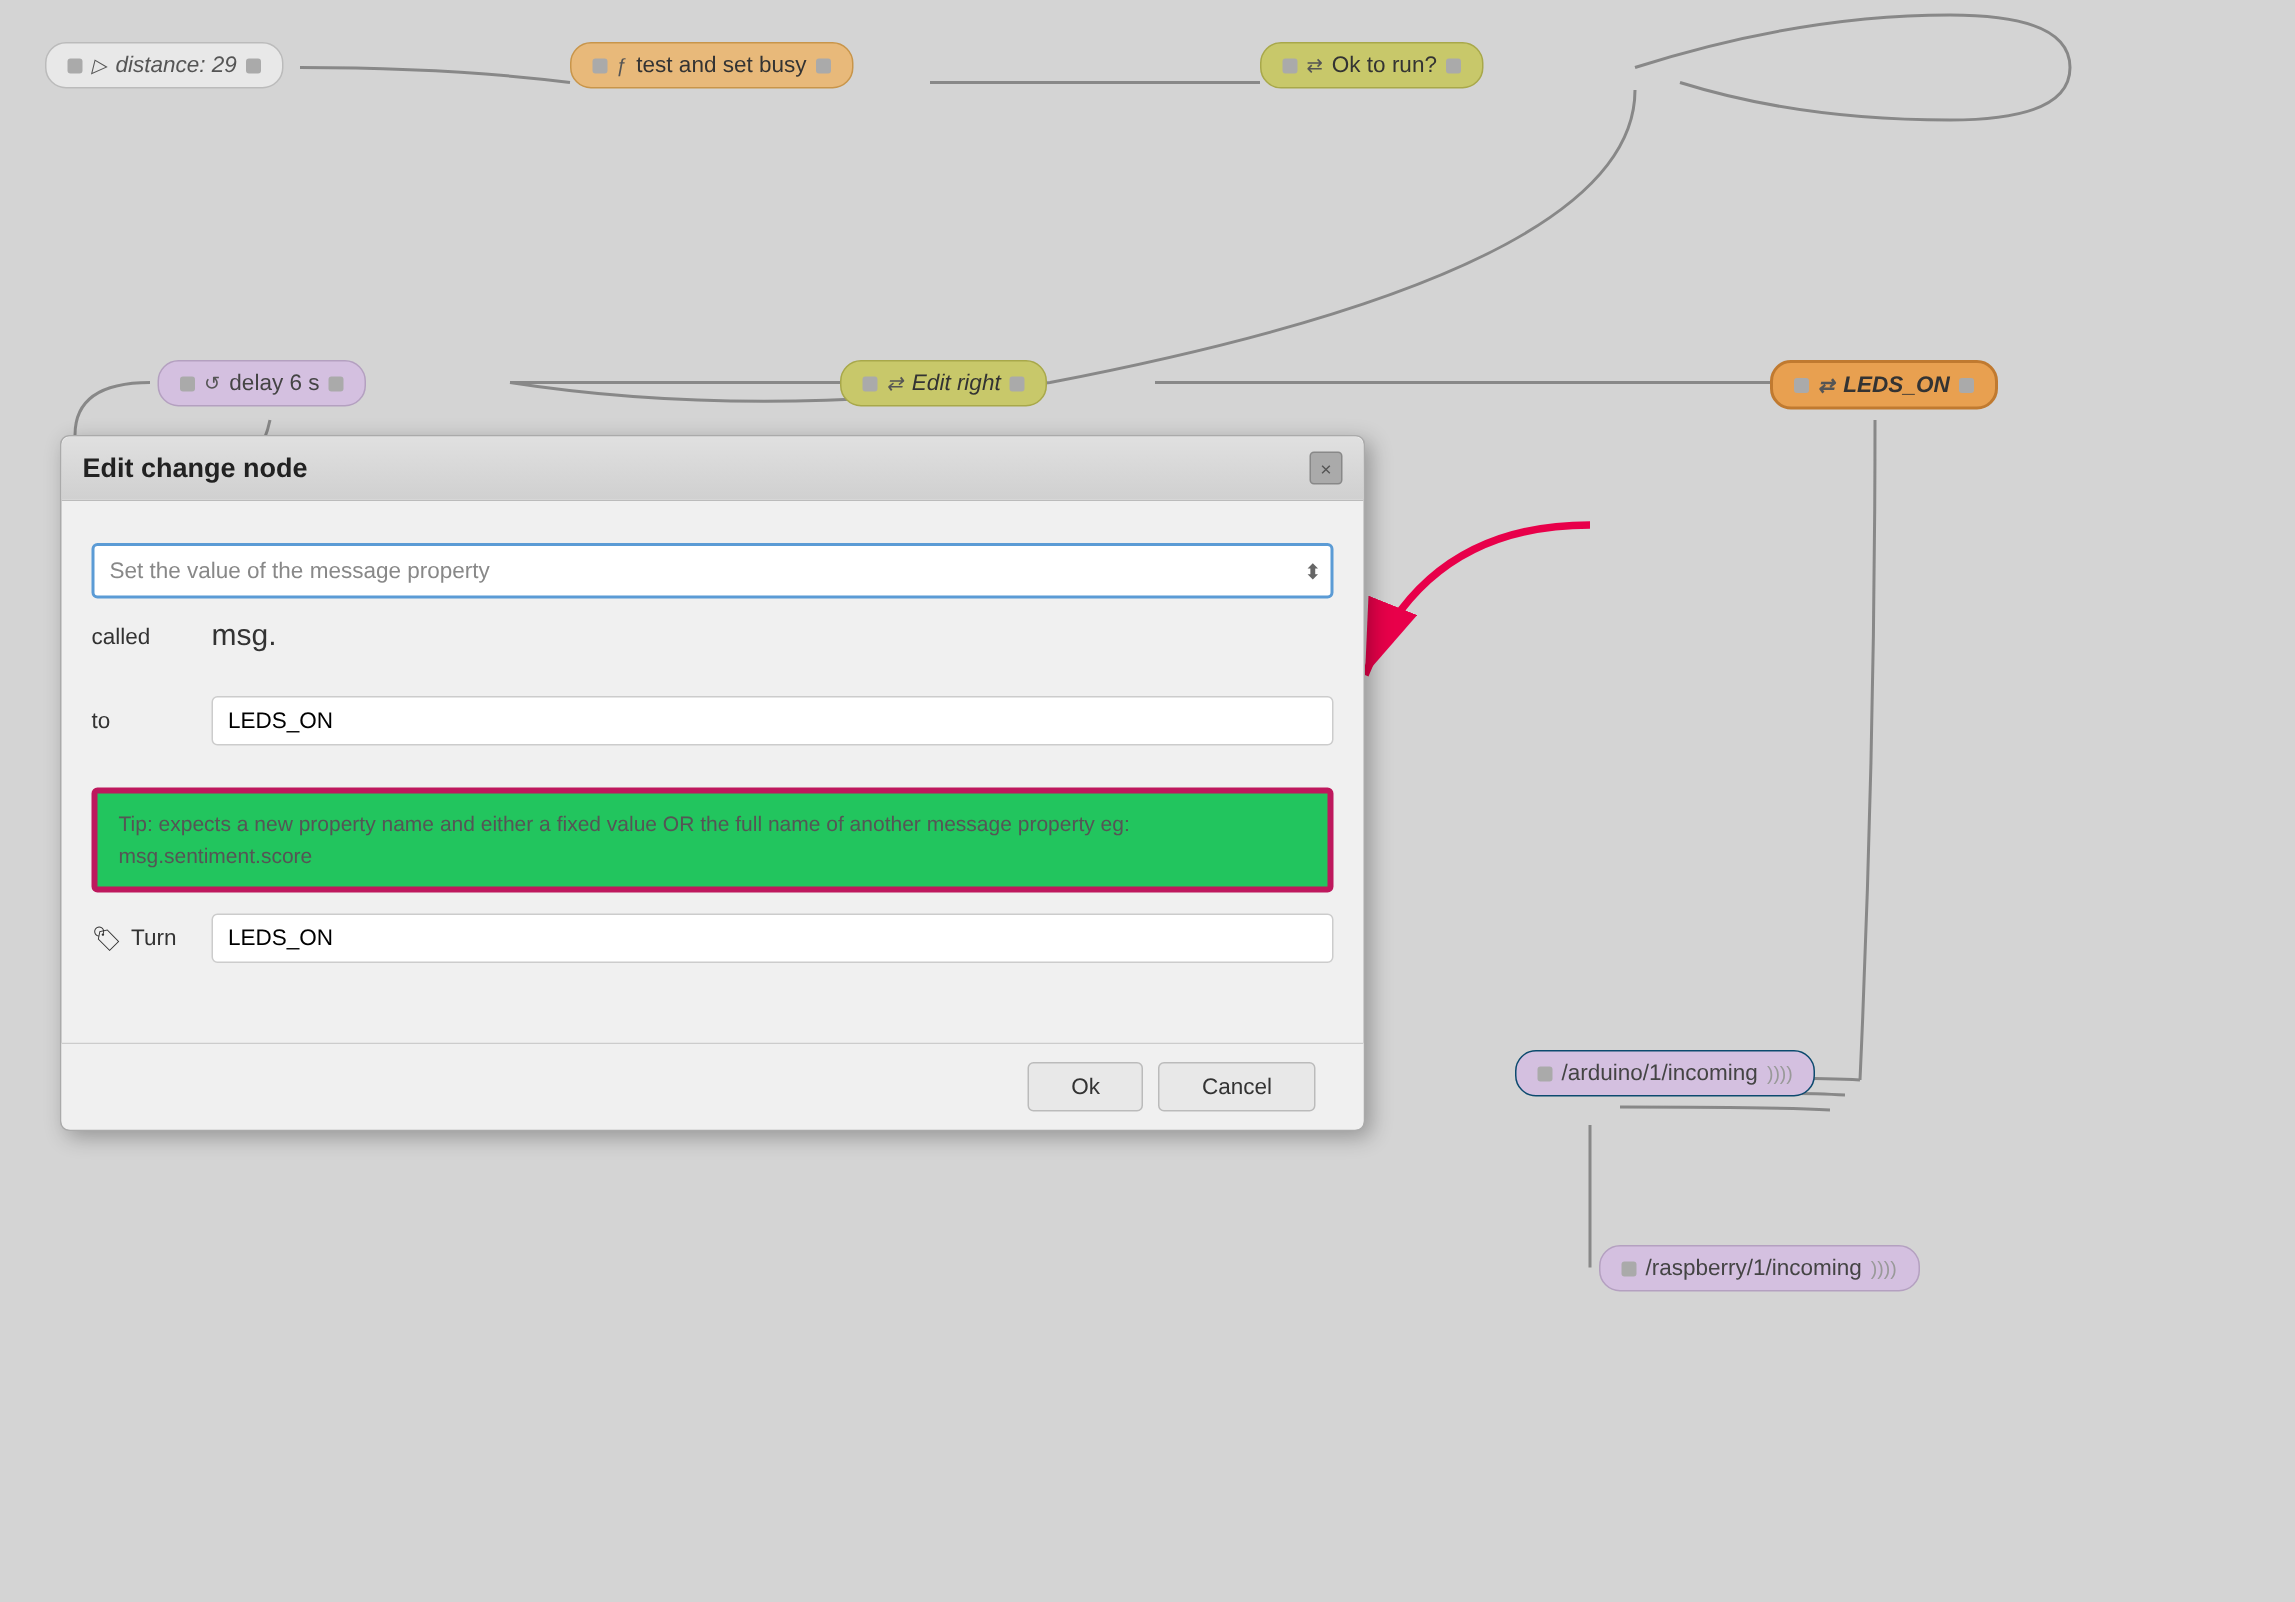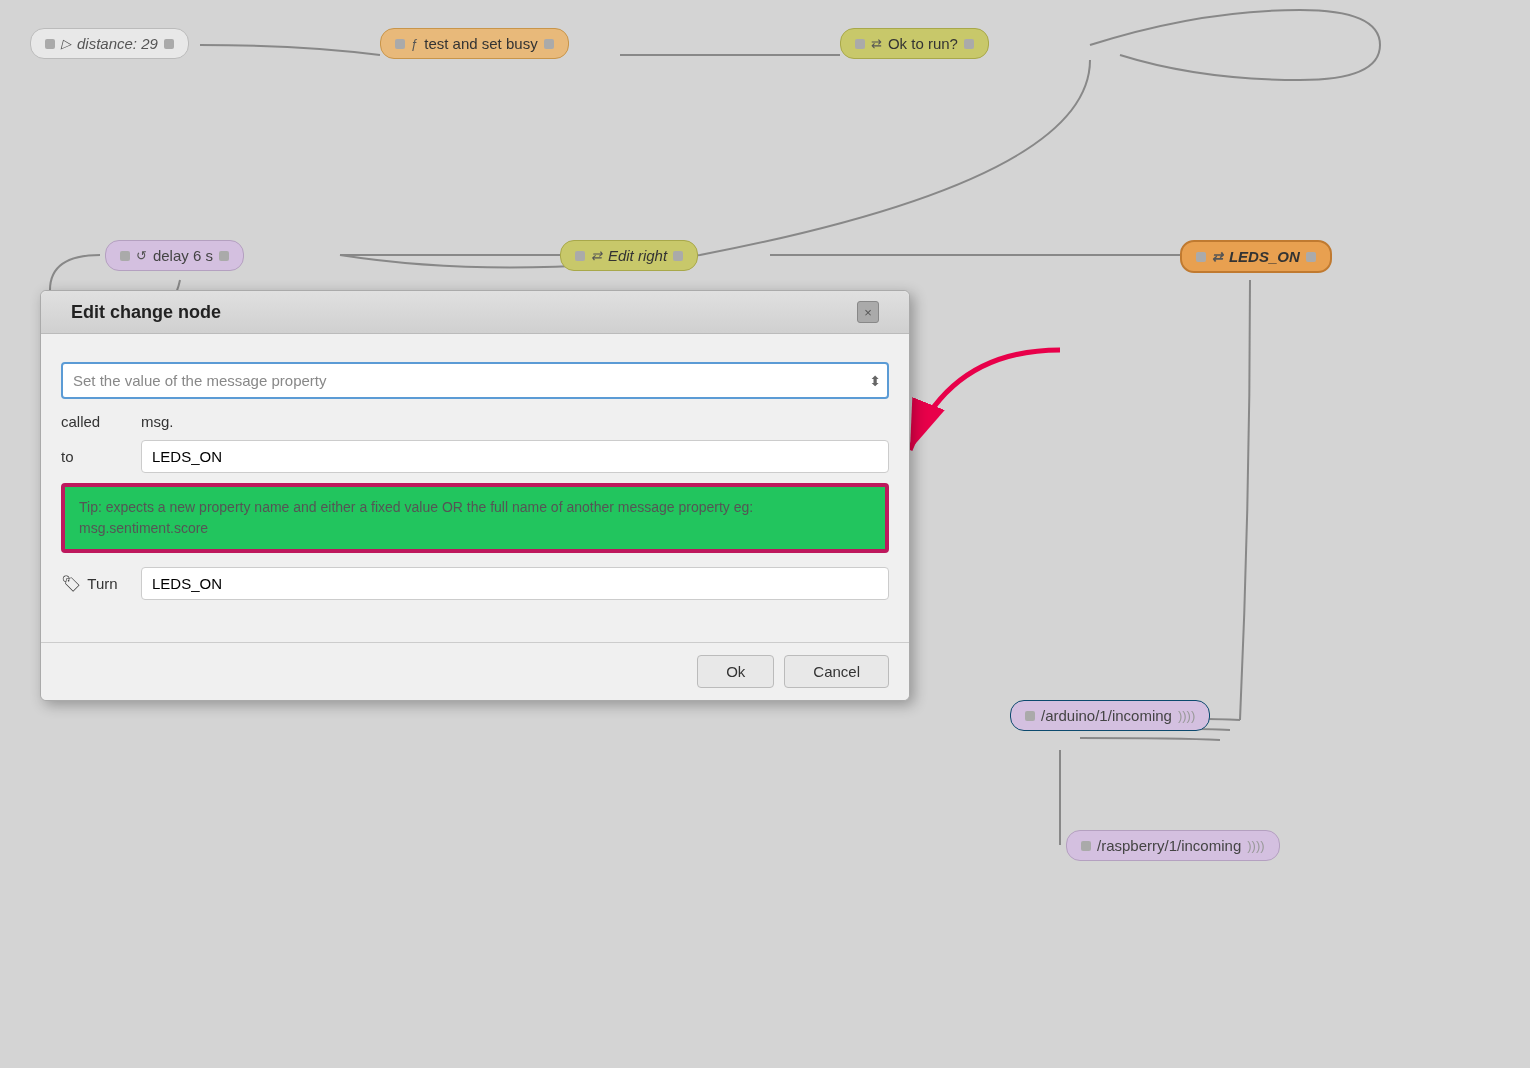--- a/index.html
+++ b/index.html
@@ -123,21 +123,21 @@
       background: #f0f0f0;
       border: 1px solid #aaa;
       border-radius: 6px;
       box-shadow: 4px 4px 14px rgba(0,0,0,0.3);
       pointer-events: all;
     }
     .dialog-header {
       background: linear-gradient(to bottom, #e0e0e0, #d0d0d0);
       border-bottom: 1px solid #bbb;
       border-radius: 6px 6px 0 0;
-      padding: 10px 30px;
+      padding: 10px 14px;
       display: flex;
       align-items: center;
       justify-content: space-between;
     }
     .dialog-title {
       font-size: 18px;
       font-weight: bold;
       color: #222;
     }
     .dialog-close {
@@ -178,31 +178,31 @@
       right: 8px;
       top: 50%;
       transform: translateY(-50%);
       font-size: 14px;
       color: #666;
       pointer-events: none;
     }
     .dialog-field-row {
       display: flex;
       align-items: center;
-      margin-bottom: 10px;
+      margin-bottom: 28px;
       gap: 10px;
     }
     .dialog-field-label {
       font-size: 15px;
       color: #333;
       width: 70px;
       flex-shrink: 0;
     }
     .dialog-field-prefix {
-      font-size: 15px;
+      font-size: 20px;
       color: #333;
       flex-shrink: 0;
     }
     .dialog-input {
       flex: 1;
       padding: 7px 10px;
       font-size: 15px;
       border: 1px solid #ccc;
       border-radius: 4px;
       background: white;
@@ -230,26 +230,27 @@
       font-size: 15px;
       color: #333;
       width: 70px;
       flex-shrink: 0;
     }
     .tag-icon {
       font-size: 16px;
     }
     .dialog-footer {
       border-top: 1px solid #ccc;
-      padding: 12px 20px;
+      padding: 12px 32px;
       display: flex;
       justify-content: flex-end;
       gap: 10px;
       background: #f0f0f0;
       border-radius: 0 0 6px 6px;
+      margin-top: 11px;
     }
     .btn {
       padding: 7px 28px;
       font-size: 15px;
       border-radius: 4px;
       cursor: pointer;
       border: 1px solid #bbb;
     }
     .btn-ok {
       background: #e8e8e8;

